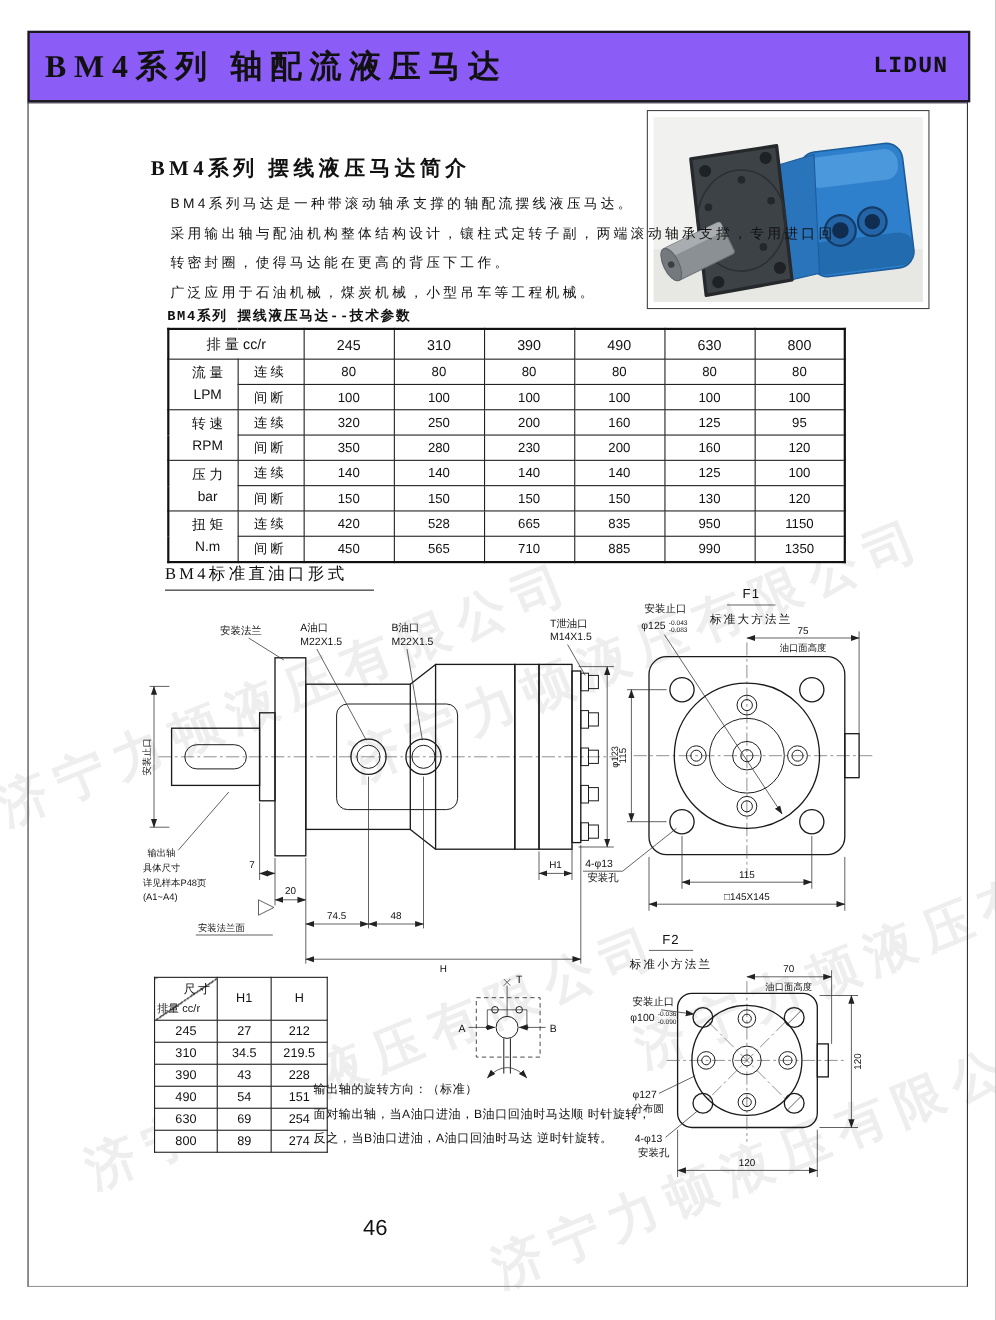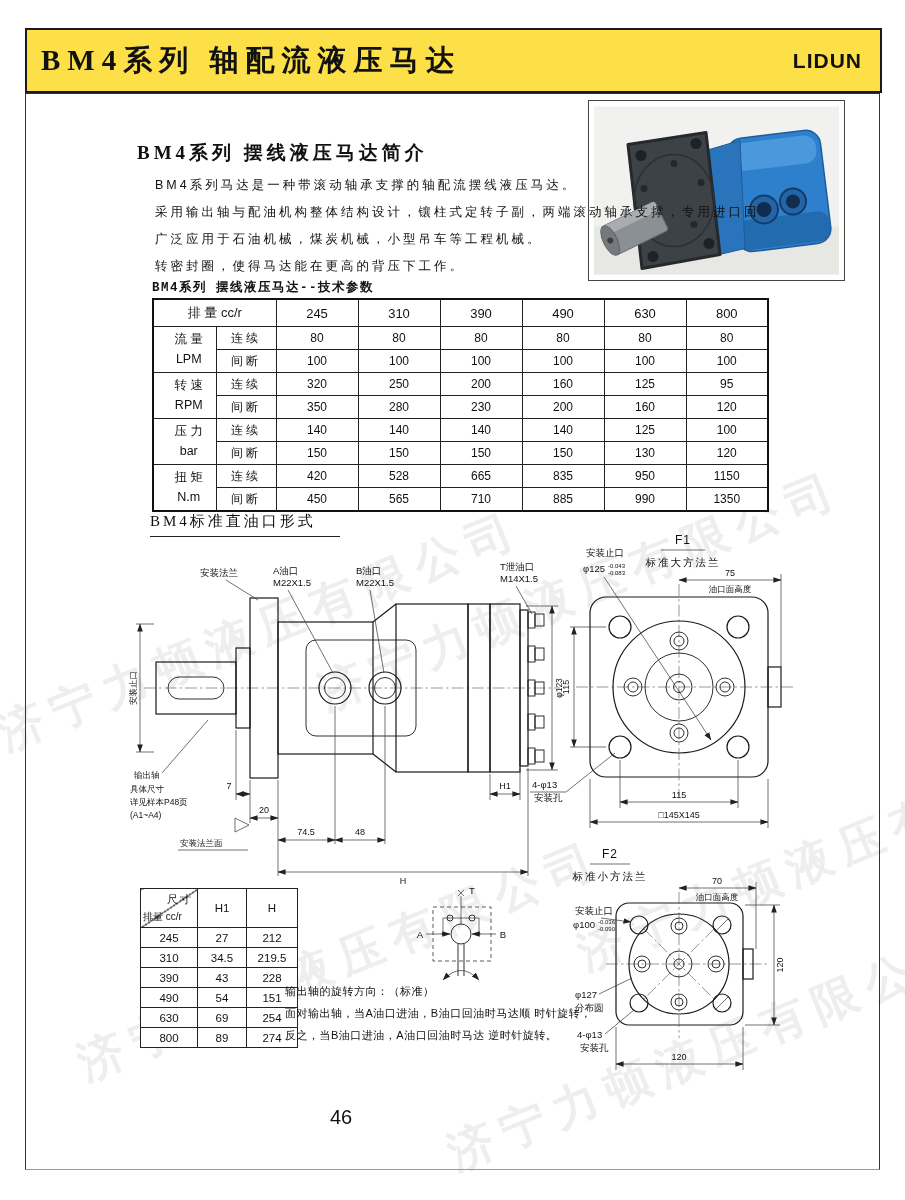--- a/index.html
+++ b/index.html
@@ -3,24 +3,24 @@
 <meta charset="utf-8">
 <style>
   html,body{margin:0;padding:0;background:#9a9a9a;}
   #page{position:relative;width:905px;height:1200px;background:#fff;overflow:hidden;
         font-family:"Liberation Sans",sans-serif;color:#111;}
   
   .wm{position:absolute;font-size:46px;letter-spacing:10px;color:rgba(150,150,150,0.16);
       white-space:nowrap;transform:rotate(-22deg);font-weight:bold;z-index:0;pointer-events:none;}
   
   #header-box{position:absolute;left:25px;top:28px;width:853px;height:61px;border:2px solid #1a1a1a;
-      background:#fde047;display:flex;align-items:center;justify-content:space-between;z-index:2;}
+      background:#8b5cf6;display:flex;align-items:center;justify-content:space-between;z-index:2;}
   #page-title{font-family:"Liberation Serif",serif;font-weight:bold;font-size:29px;letter-spacing:7px;
       padding-left:14px;white-space:nowrap;}
-  #brand{font-size:21px;letter-spacing:1px;font-weight:600;padding-right:18px;}
+  #brand{font-size:21px;letter-spacing:1px;font-weight:600;padding-right:18px;font-family:Liberation Mono, monospace;}
   
   #content-box{position:absolute;left:25px;top:93px;width:853px;height:1075px;border:1.5px solid #333;
       border-bottom-color:#999;z-index:1;}
   
   #photo-frame{position:absolute;left:588px;top:100px;width:257px;height:181px;border:1px solid #444;
       background:#fff;padding:5px;box-sizing:border-box;z-index:2;}
   #photo-frame svg{display:block;}
   
   #intro-title{position:absolute;left:137px;top:140px;font-family:"Liberation Serif",serif;font-weight:bold;
       font-size:19px;letter-spacing:4px;z-index:2;}
@@ -123,22 +123,22 @@
         <ellipse cx="13" cy="120" rx="7" ry="16" fill="#75797d" stroke="#5f6468" stroke-width="1"></ellipse>
         <circle cx="13" cy="120" r="3" fill="#3c3f42"></circle>
       </g>
     </svg>
   </div>
 
   <div id="intro-title">BM4系列 摆线液压马达简介</div>
   <div id="intro-lines">
     <div>BM4系列马达是一种带滚动轴承支撑的轴配流摆线液压马达。</div>
     <div>采用输出轴与配油机构整体结构设计，镶柱式定转子副，两端滚动轴承支撑，专用进口回</div>
+    <div>转密封圈，使得马达能在更高的背压下工作。</div>
     <div>广泛应用于石油机械，煤炭机械，小型吊车等工程机械。</div>
-    <div>转密封圈，使得马达能在更高的背压下工作。</div>
   </div>
 
   <div id="spec-title">BM4系列 摆线液压马达--技术参数</div>
   <table class="spec">
     <colgroup>
         <col style="width:63px">
         <col style="width:60px">
         <col span="6" style="width:82px">
       </colgroup>
     <tbody>

